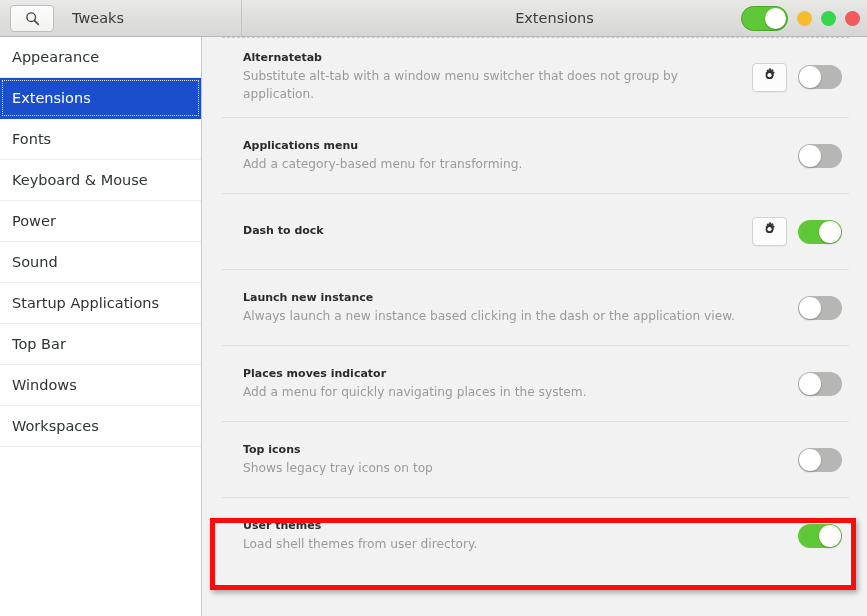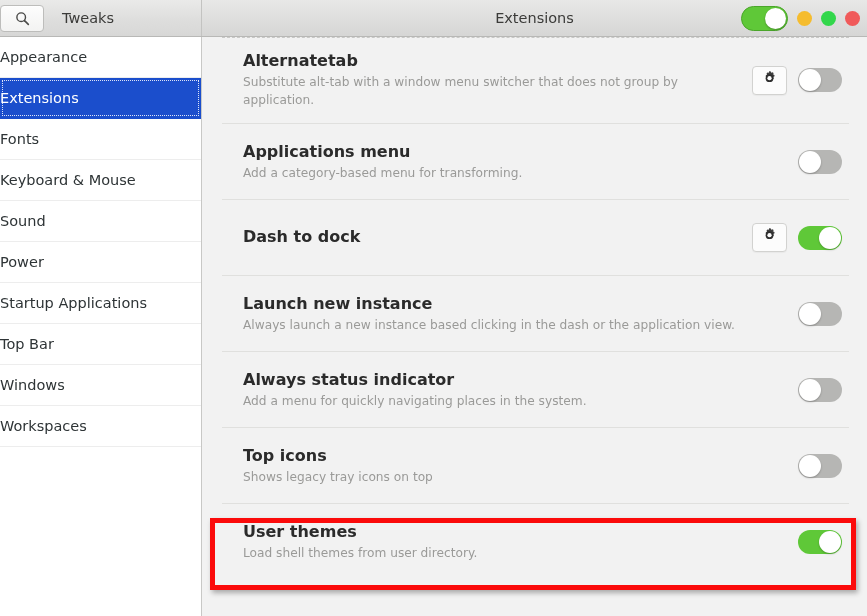--- a/index.html
+++ b/index.html
@@ -22,24 +22,25 @@
   .headerbar {
     position: relative;
     height: 37px;
     flex: 0 0 37px;
     display: flex;
     align-items: center;
     background: linear-gradient(to bottom, #e8e8e7 0%, #dededd 55%, #d6d6d5 100%);
     border-bottom: 1px solid #b8b8b6;
   }
   .hb-left {
-    width: 202px;
+    width: 242px;
     height: 100%;
     display: flex;
     align-items: center;
+    padding-left: 10px;
     border-right: 1px solid #c3c3c1;
     background: linear-gradient(to bottom, #eaeae9 0%, #dededd 55%, #d7d7d6 100%);
   }
   .search-btn {
     width: 44px; height: 27px;
     border: 1px solid #bdbdbb;
     border-radius: 4px;
     background: linear-gradient(to bottom, #fdfdfd 0%, #f3f3f2 100%);
     display: flex; align-items: center; justify-content: center;
     box-shadow: 0 1px 0 rgba(255,255,255,0.7) inset;
@@ -110,21 +111,21 @@
     width: 202px;
     flex: 0 0 202px;
     background: #ffffff;
     border-right: 1px solid #c8c8c6;
     overflow: hidden;
   }
   .side-item {
     height: 41px;
     display: flex;
     align-items: center;
-    padding-left: 0;
+    padding-left: 12px;
     font-size: 14.5px;
     color: #2e3436;
     border-bottom: 1px solid #ededed;
     cursor: pointer;
     background: #ffffff;
   }
   .side-item.selected {
     background: #1b4ecc;
     color: #ffffff;
     border-bottom: 1px solid #1b4ecc;
@@ -158,21 +159,21 @@
   .ext-row {
     display: flex;
     align-items: center;
     border-bottom: 1px solid #e0e0de;
     padding: 0 2px;
     min-height: 76px;
   }
   .ext-row:last-child { border-bottom: none; justify-content: space-between; }
   .ext-text { flex: 1; padding: 14px 0 14px 19px; }
   .ext-name {
-    font-size: 16px;
+    font-size: 11px;
     font-weight: bold;
     color: #2b2b2b;
     margin-bottom: 3px;
   }
   .ext-desc {
     font-size: 12.2px;
     color: #9a9a98;
     line-height: 1.48;
   }
   .ext-ctl {
@@ -267,24 +268,24 @@
         <div class="side-item selected">
           <span>Extensions</span>
         </div>
         <div class="side-item">
           <span>Fonts</span>
         </div>
         <div class="side-item">
           <span>Keyboard &amp; Mouse</span>
         </div>
         <div class="side-item">
+          <span>Power</span>
+        </div>
+        <div class="side-item">
           <span>Sound</span>
-        </div>
-        <div class="side-item">
-          <span>Power</span>
         </div>
         <div class="side-item">
           <span>Startup Applications</span>
         </div>
         <div class="side-item">
           <span>Top Bar</span>
         </div>
         <div class="side-item">
           <span>Windows</span>
         </div>
@@ -349,21 +350,21 @@
             </div>
             <div class="ext-ctl">
               <div class="gear-slot"></div>
               <div class="toggle off">
                 <div class="knob"></div>
               </div>
             </div>
           </div>
           <div class="ext-row">
             <div class="ext-text">
-              <div class="ext-name">Always status indicator</div>
+              <div class="ext-name">Places moves indicator</div>
               <div class="ext-desc">Add a menu for quickly navigating places in the system.</div>
             </div>
             <div class="ext-ctl">
               <div class="gear-slot"></div>
               <div class="toggle off">
                 <div class="knob"></div>
               </div>
             </div>
           </div>
           <div class="ext-row">

